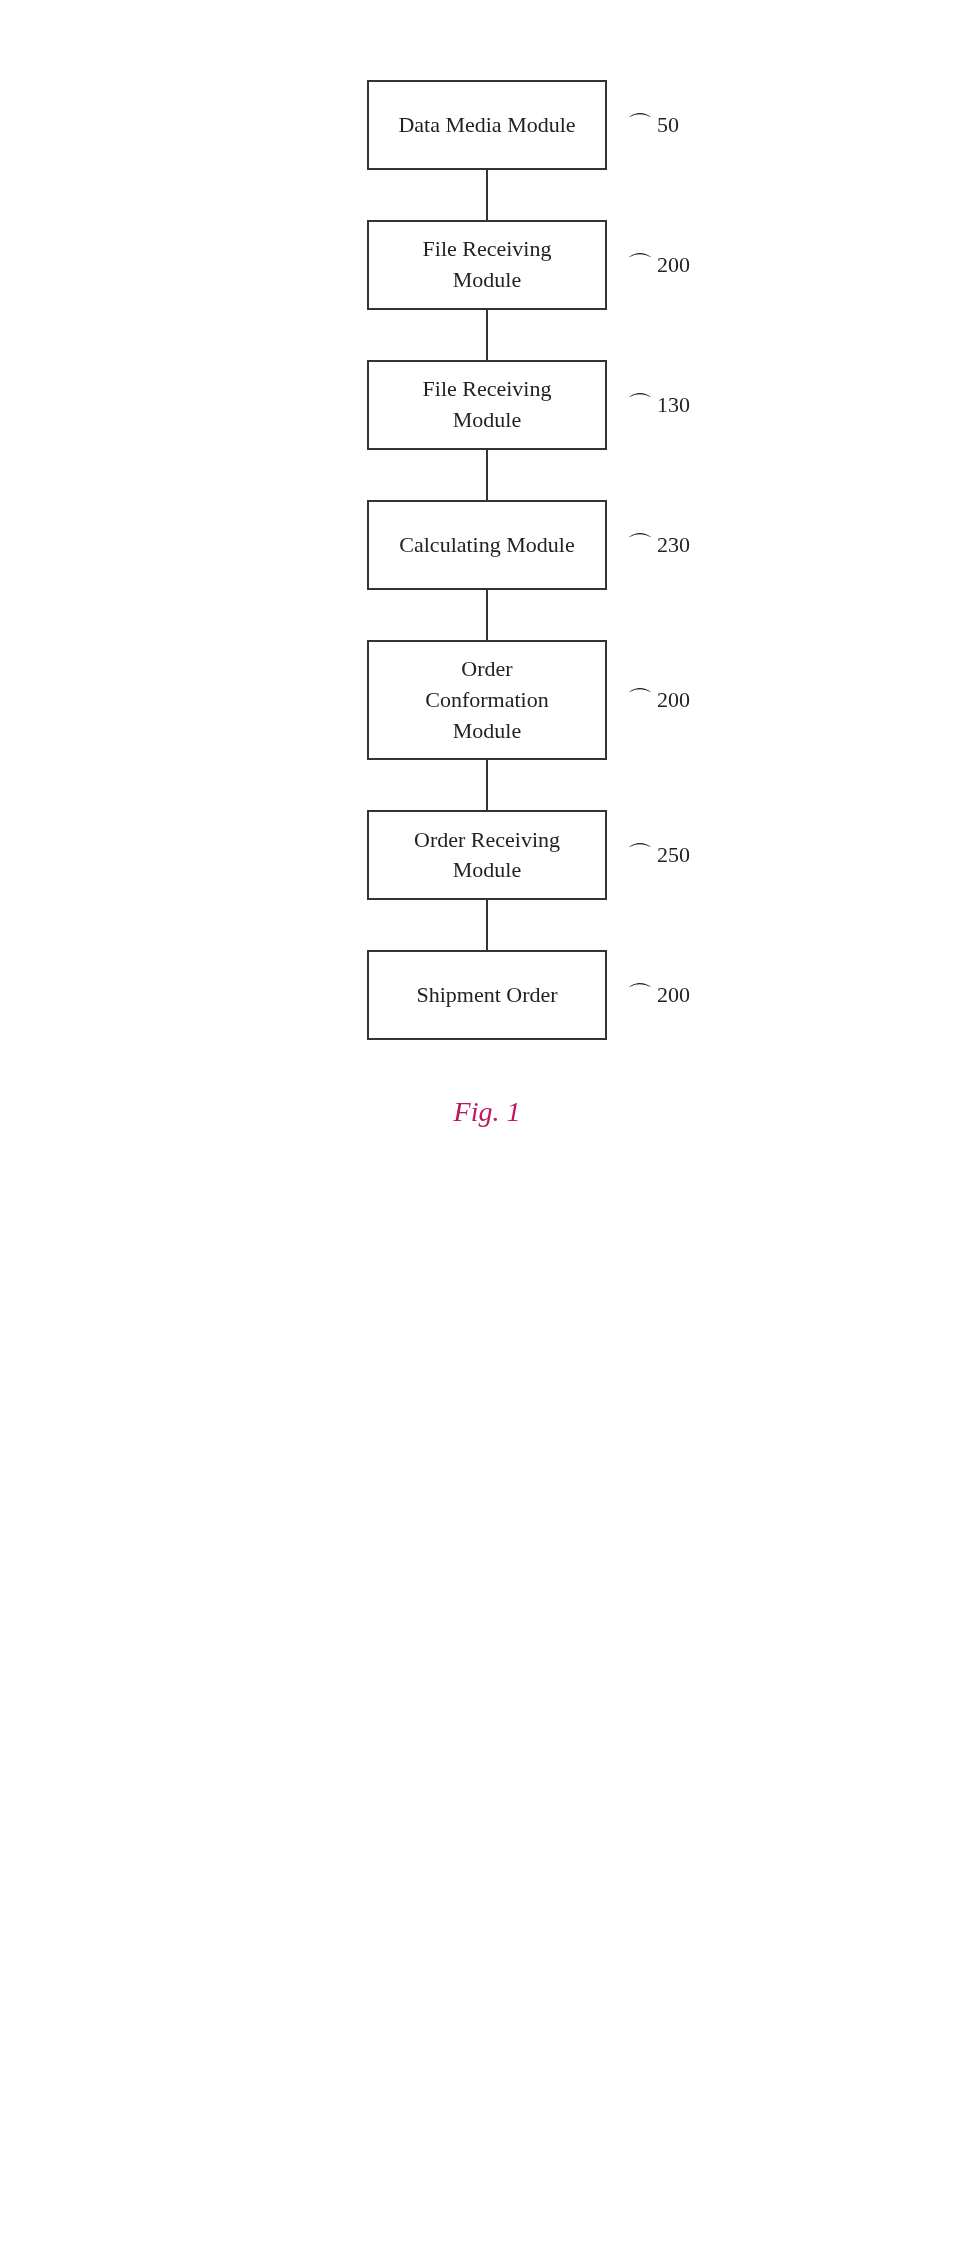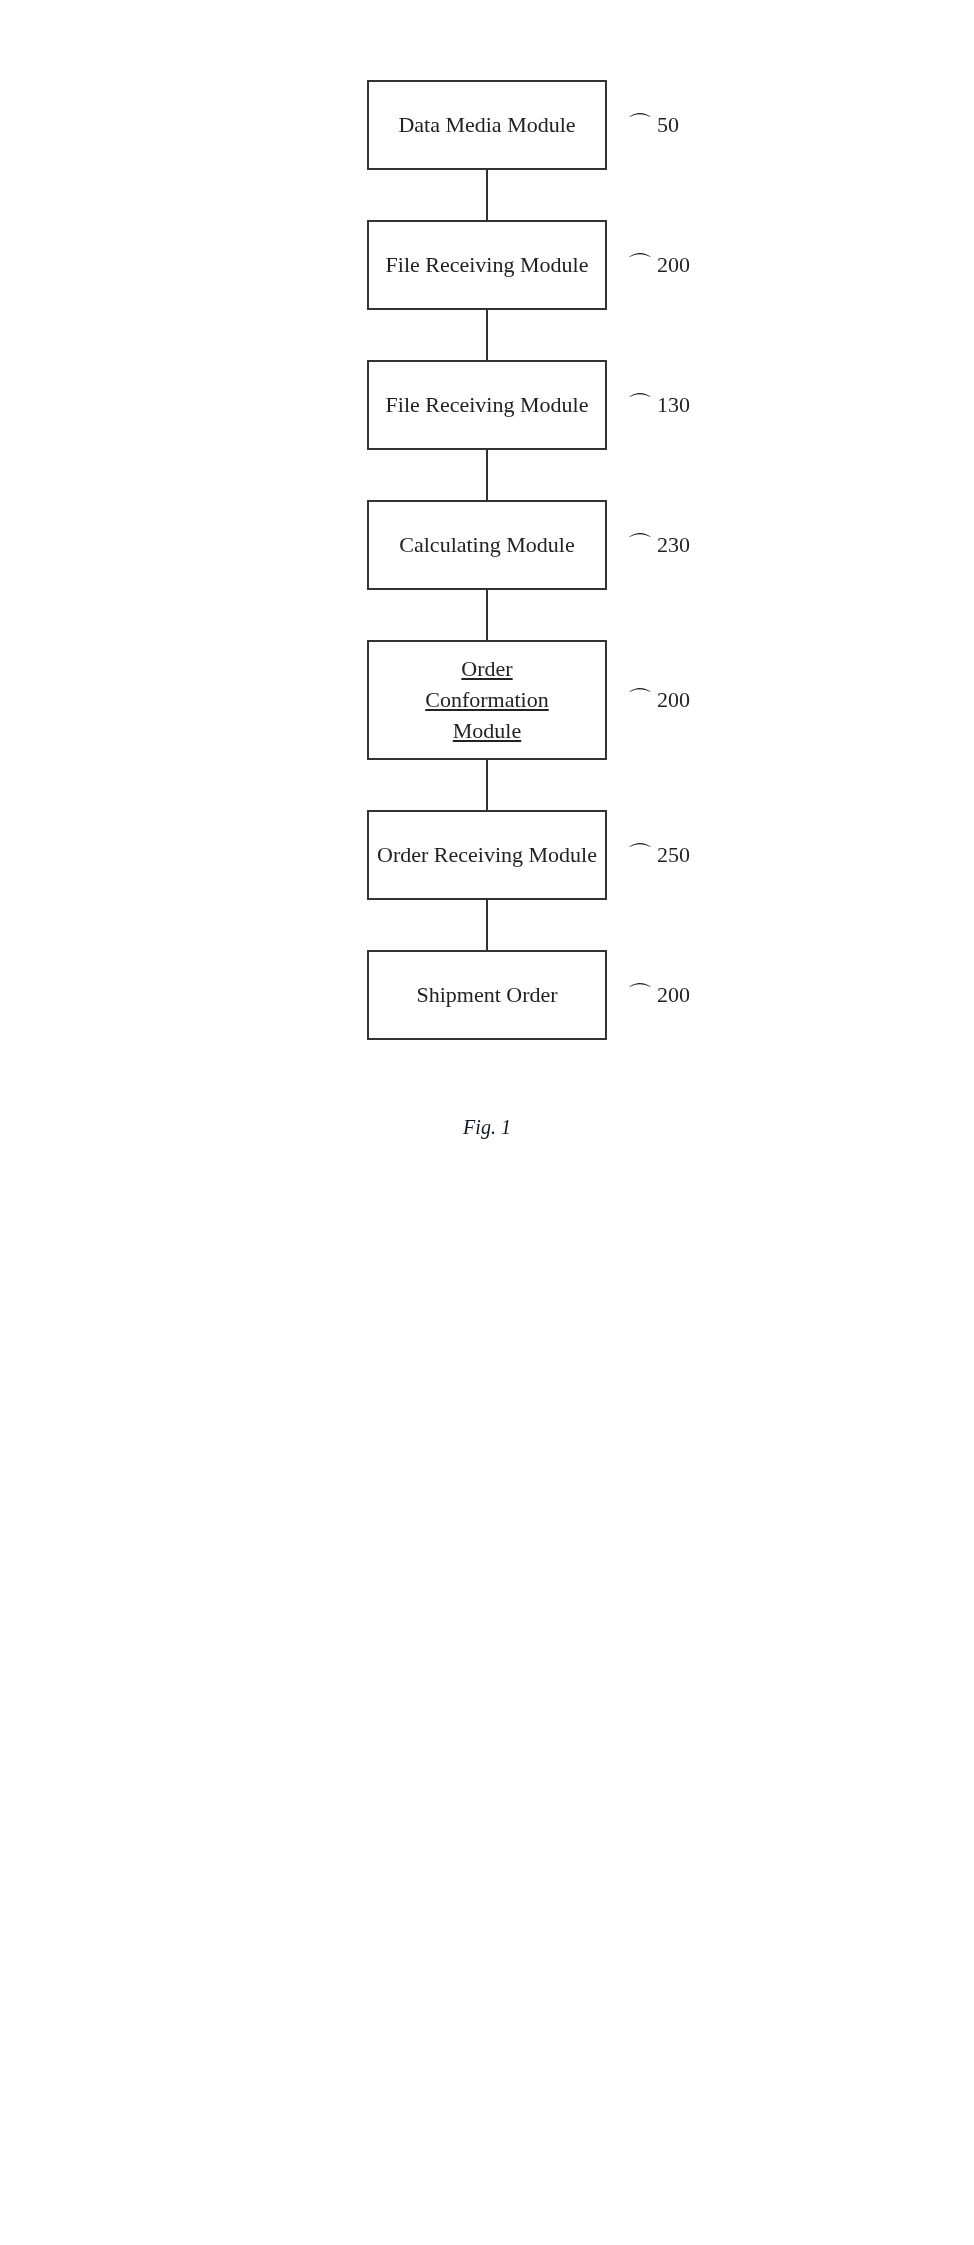--- a/index.html
+++ b/index.html
@@ -41,21 +41,21 @@
       width: 240px;
       min-height: 90px;
       display: flex;
       align-items: center;
       justify-content: center;
       text-align: center;
       font-size: 22px;
       line-height: 1.4;
       background: #ffffff;
       color: #222222;
-      padding: 12px 4px;
+      padding: 12px 20px;
       position: relative;
     }
 
     .module-row {
       display: flex;
       align-items: center;
       position: relative;
     }
 
     .reference-label {
@@ -75,24 +75,24 @@
     }
 
     .connector-line {
       width: 2px;
       height: 50px;
       background: #333333;
       margin: 0 auto;
     }
 
     .figure-label {
-      margin-top: 76px;
-      font-size: 20px;
+      margin-top: 56px;
+      font-size: 28px;
       font-style: italic;
-      color: #0f172a;
+      color: #be185d;
       font-family: 'Times New Roman', Times, serif;
     }
   </style>
 </head>
 <body>
 
 <div class="diagram-container">
   <div class="flow-wrapper">
 
     <div class="module-row">
@@ -141,21 +141,21 @@
       </div>
       <div class="reference-label">
         <span class="tilde">⌒</span>
         <span>230</span>
       </div>
     </div>
 
     <div class="connector-line"></div>
 
     <div class="module-row">
-      <div class="module-box" style="min-height:110px;text-decoration:underline;">
+      <div class="module-box" style="min-height:110px;">
         <span>Order<br>Conformation<br>Module</span>
       </div>
       <div class="reference-label">
         <span class="tilde">⌒</span>
         <span>200</span>
       </div>
     </div>
 
     <div class="connector-line"></div>
 

